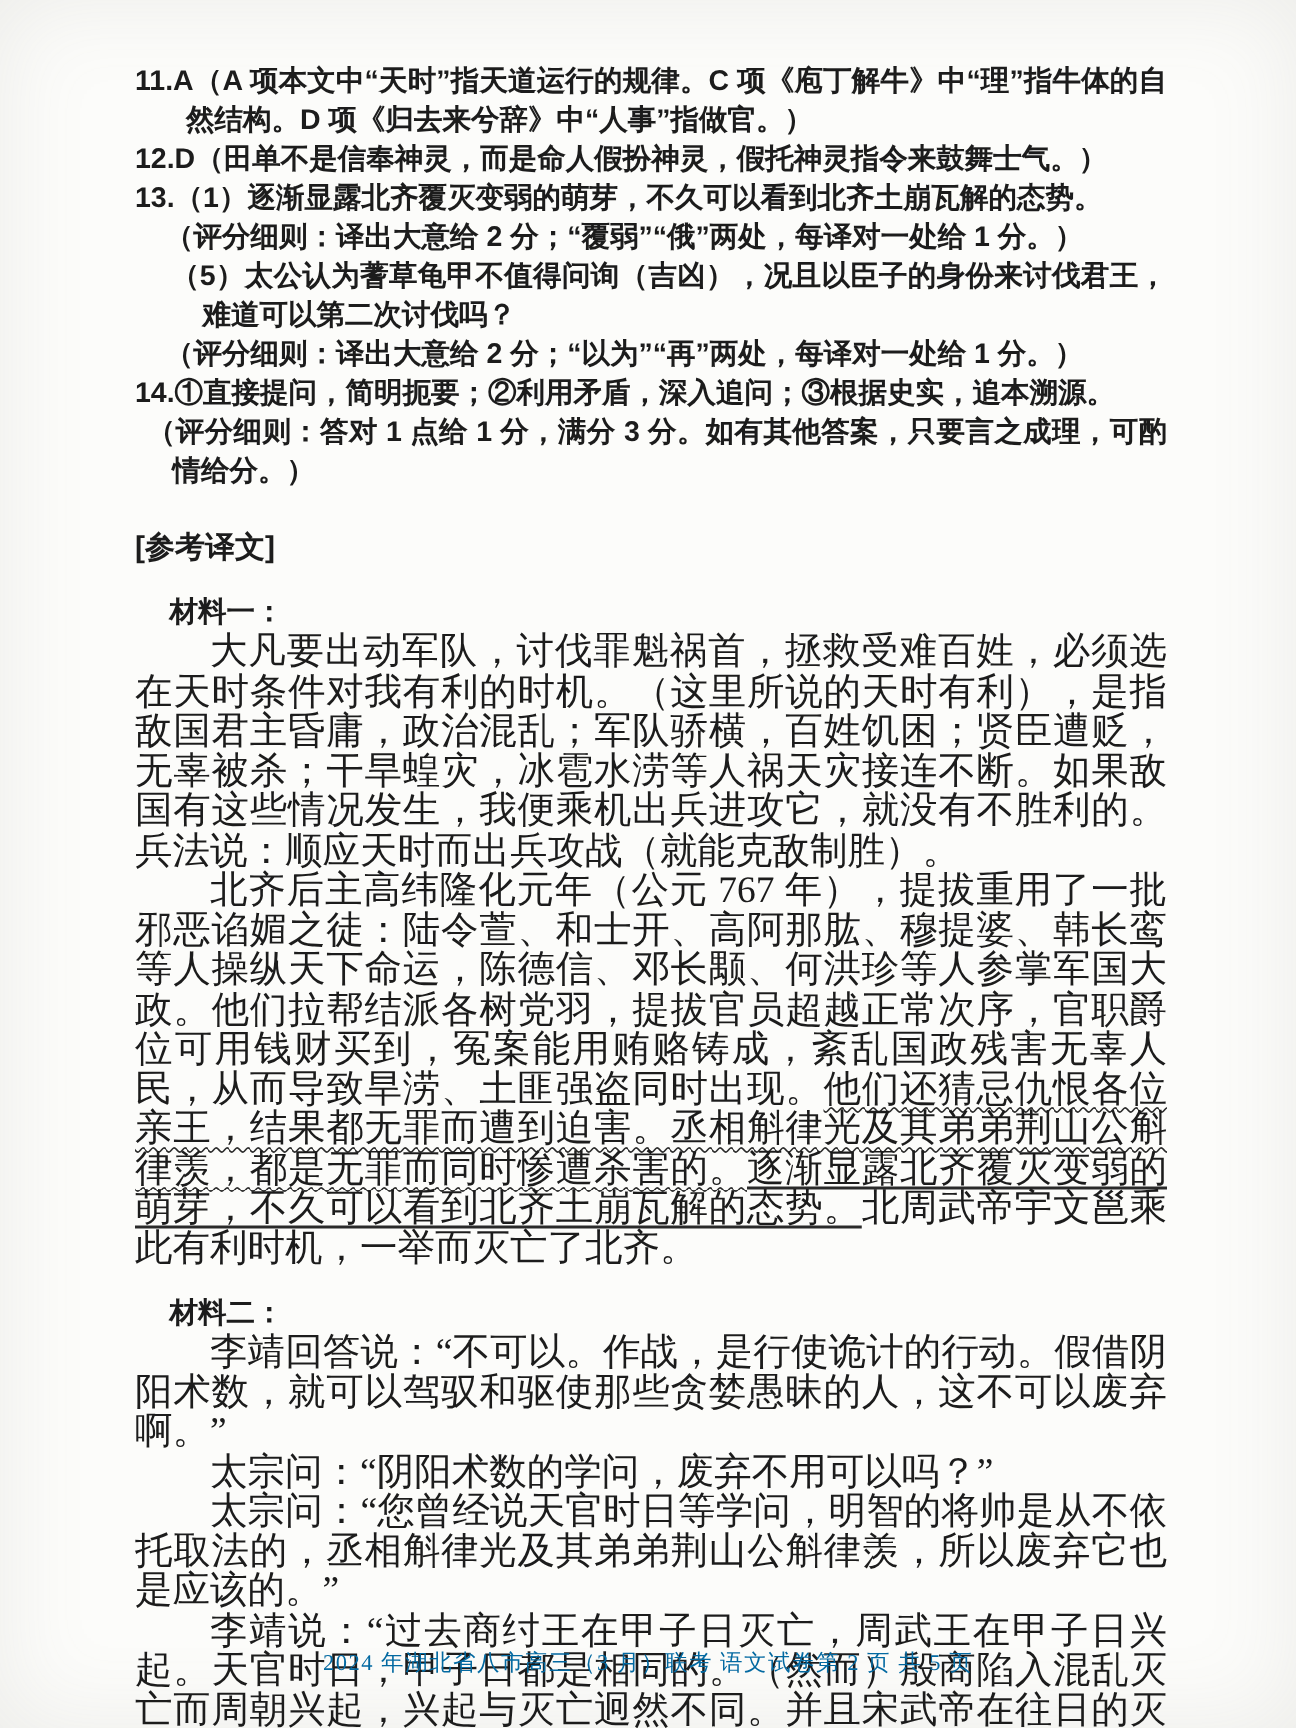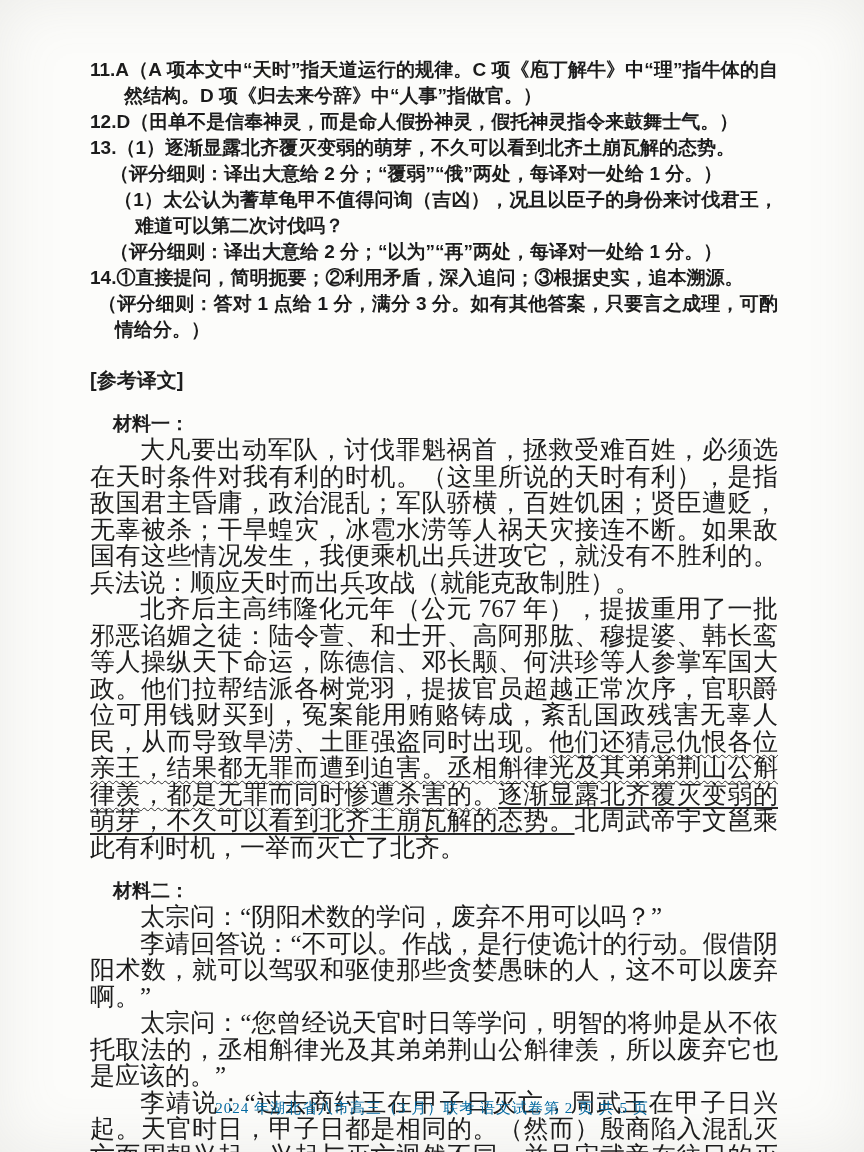--- a/index.html
+++ b/index.html
@@ -9,21 +9,21 @@
     font-family: "Liberation Serif", serif;
   }
   .page {
     position: relative;
     width: 864px;
     height: 1152px;
     box-sizing: border-box;
     margin: 0 auto;
     background: #fcfcfa;
     color: #1c1c1c;
-    padding: 57px 86px 0 90px;
+    padding: 42px 86px 0 90px;
     overflow: hidden;
     box-shadow: inset 0 0 60px rgba(120,120,115,0.12);
   }
   
   .answers {
     font-family: "Liberation Sans", sans-serif;
     font-weight: 700;
     font-size: 19px;
     line-height: 26px;
     text-align: justify;
@@ -88,41 +88,41 @@
 </head>
 <body>
 
 <div class="page">
 
   <section class="answers">
     <div class="ans hang">11.A（A 项本文中“天时”指天道运行的规律。C 项《庖丁解牛》中“理”指牛体的自然结构。D 项《归去来兮辞》中“人事”指做官。）</div>
     <div class="ans hang">12.D（田单不是信奉神灵，而是命人假扮神灵，假托神灵指令来鼓舞士气。）</div>
     <div class="ans hang">13.（1）逐渐显露北齐覆灭变弱的萌芽，不久可以看到北齐土崩瓦解的态势。</div>
     <div class="ans sub">（评分细则：译出大意给 2 分；“覆弱”“俄”两处，每译对一处给 1 分。）</div>
-    <div class="ans q2">（1）太公认为蓍草龟甲不值得问询（吉凶），况且以臣子的身份来讨伐君王，难道可以第二次讨伐吗？</div>
+    <div class="ans q2">（5）太公认为蓍草龟甲不值得问询（吉凶），况且以臣子的身份来讨伐君王，难道可以第二次讨伐吗？</div>
     <div class="ans sub">（评分细则：译出大意给 2 分；“以为”“再”两处，每译对一处给 1 分。）</div>
     <div class="ans hang">14.①直接提问，简明扼要；②利用矛盾，深入追问；③根据史实，追本溯源。</div>
     <div class="ans subhang">（评分细则：答对 1 点给 1 分，满分 3 分。如有其他答案，只要言之成理，可酌情给分。）</div>
   </section>
 
   <section class="translation">
     <h2 class="trans-header">[参考译文]</h2>
 
     <div class="mat-label">材料一：</div>
 
     <p class="body-p">
       <span class="seg">大凡要出动军队，讨伐罪魁祸首，拯救受难百姓，必须选在天时条件对我有利的时机。（这里所说的天时有利），是指敌国君主昏庸，政治混乱；军队骄横，百姓饥困；贤臣遭贬，无辜被杀；干旱蝗灾，冰雹水涝等人祸天灾接连不断。如果敌国有这些情况发生，我便乘机出兵进攻它，就没有不胜利的。兵法说：顺应天时而出兵攻战（就能克敌制胜）。</span>
     </p>
 
     <p class="body-p"><span class="seg">北齐后主高纬隆化元年（公元 767 年），提拔重用了一批邪恶谄媚之徒：陆令萱、和士开、高阿那肱、穆提婆、韩长鸾等人操纵天下命运，陈德信、邓长颙、何洪珍等人参掌军国大政。他们拉帮结派各树党羽，提拔官员超越正常次序，官职爵位可用钱财买到，冤案能用贿赂铸成，紊乱国政残害无辜人民，从而导致旱涝、土匪强盗同时出现。</span><span class="seg wavy">他们还猜忌仇恨各位亲王，结果都无罪而遭到迫害。丞相斛律光及其弟弟荆山公斛律羡，都是无罪而同时惨遭杀害的。</span><span class="seg uline">逐渐显露北齐覆灭变弱的萌芽，不久可以看到北齐土崩瓦解的态势。</span><span class="seg">北周武帝宇文邕乘此有利时机，一举而灭亡了北齐。</span></p>
 
     <div class="mat-label">材料二：</div>
 
+    <p class="body-p">李靖回答说：“不可以。作战，是行使诡计的行动。假借阴阳术数，就可以驾驭和驱使那些贪婪愚昧的人，这不可以废弃啊。”</p>
     <p class="body-p">太宗问：“阴阳术数的学问，废弃不用可以吗？”</p>
-    <p class="body-p">李靖回答说：“不可以。作战，是行使诡计的行动。假借阴阳术数，就可以驾驭和驱使那些贪婪愚昧的人，这不可以废弃啊。”</p>
     <p class="body-p">太宗问：“您曾经说天官时日等学问，明智的将帅是从不依托取法的，丞相斛律光及其弟弟荆山公斛律羡，所以废弃它也是应该的。”</p>
     <p class="body-p">李靖说：“过去商纣王在甲子日灭亡，周武王在甲子日兴起。天官时日，甲子日都是相同的。（然而）殷商陷入混乱灭亡而周朝兴起，兴起与灭亡迥然不同。并且宋武帝在往日的灭亡日起兵，军中官吏认为这不可以。宋武帝说：‘我军前往，敌军灭亡。’（宋武帝）果然克敌制胜。从这两件事情来说，（阴阳术数）可以废弃的理由很明显了。然而田单被燕国包围，田单暗中命令一人装扮神灵，祭拜祭祀他。神灵说：‘燕军可以击破。’田单于是用火牛阵出击燕军，彻底击破了敌军。这就是兵家诡道的体现，天官时日也像是这样罢了。”</p>
     <p class="body-p">太宗问：“田单借助神怪之说而击败燕军，太公焚烧占卜之物而灭亡商纣，两件事情是相矛盾的，怎么理解呢？”</p>
 
   </section>
 
   <footer class="page-footer">
     <span>2024 年湖北省八市高三（3 月）联考  语文试卷第 2 页  共 5 页</span>
   </footer>
 

